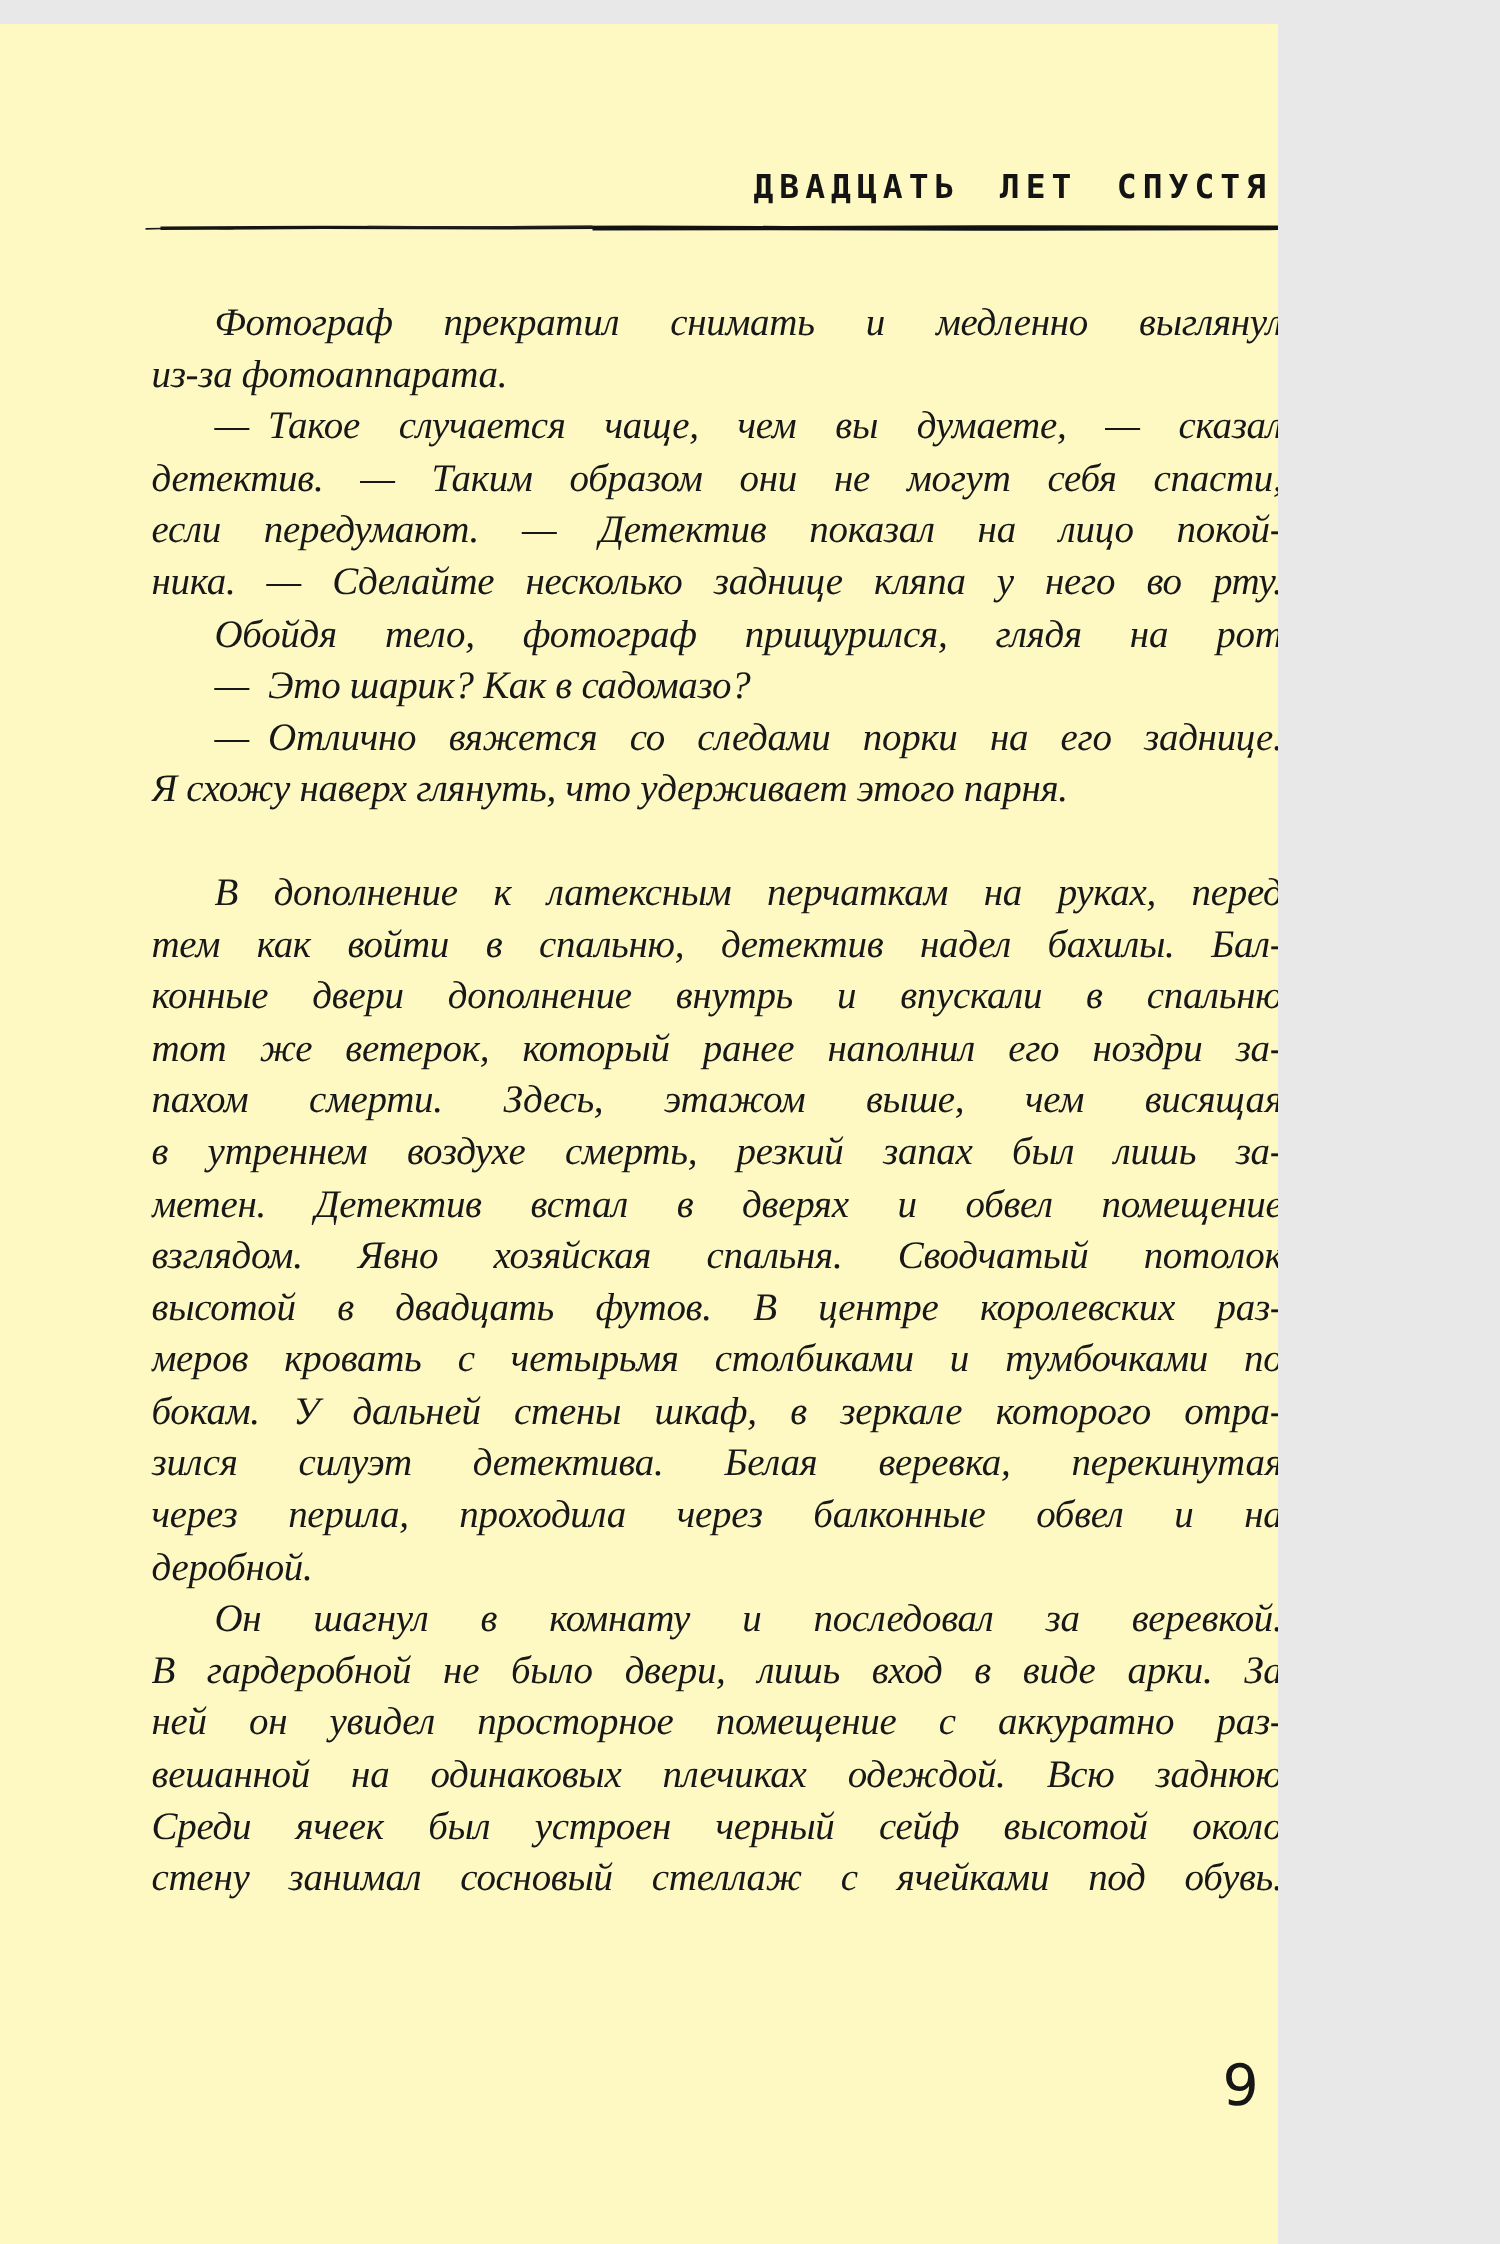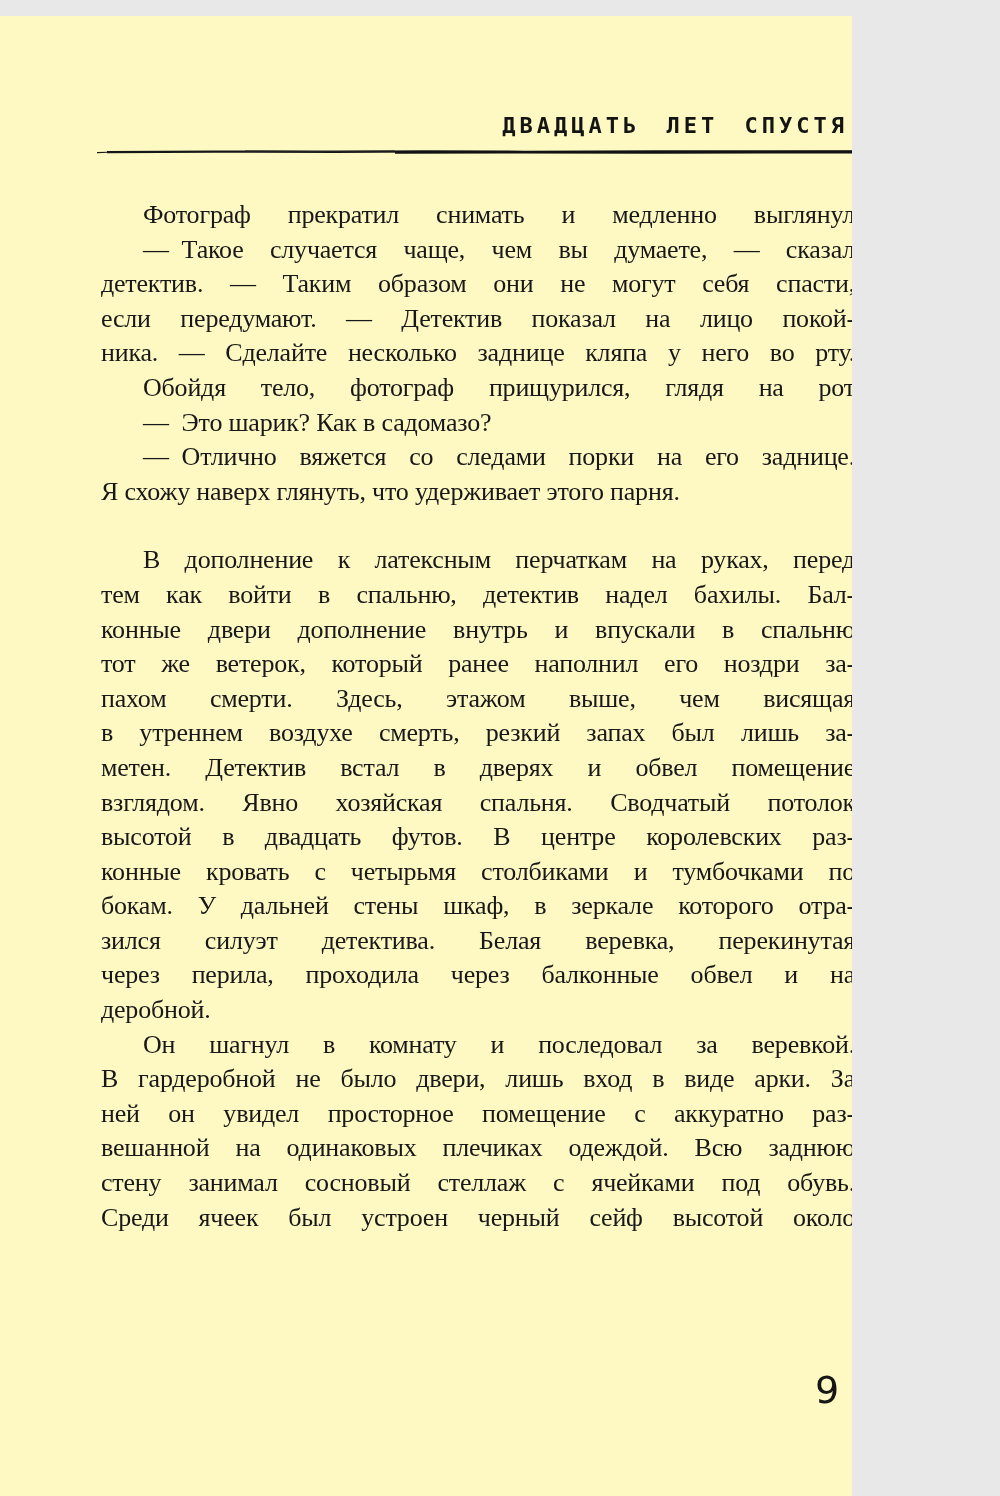--- a/index.html
+++ b/index.html
@@ -52,20 +52,21 @@
     line-height: 34.6px;
     letter-spacing: -0.2px;
     color: #181818;
   }
   .para { margin: 0; padding: 0; }
   .line {
     height: 34.6px;
     overflow: hidden;
     text-align: justify;
     text-align-last: justify;
+    font-style: italic;
   }
   .line.first { text-indent: 42px; }
   .line.pend { text-align-last: left; }
   .section-break { height: 34px; }
   .folio {
     position: absolute;
     left: 815px;
     top: 1352px;
     font-family: "DejaVu Sans", "Liberation Sans", sans-serif;
     font-size: 38px;
@@ -86,20 +87,21 @@
     <path d="M2,5.6 L30,4.9 L58,5.4 L80,4.8" stroke="#1c1c1c" stroke-width="1.1" fill="none" stroke-dasharray="11 5"></path>
     <path d="M12,5.2 L120,4.6 L240,4.9 L330,4.4 L430,4.8 L560,4.3 L762,4.5" stroke="#161616" stroke-width="2.3" fill="none"></path>
     <path d="M300,5.4 L420,5.2 L560,5.5 L762,5.1" stroke="#121212" stroke-width="2.6" fill="none"></path>
     <path d="M150,4.1 L220,4.4 L300,4.0" stroke="#222222" stroke-width="1.2" fill="none"></path>
   </svg>
 
   <main class="text-block">
 
     <div class="para">
       <div class="line first">Фотограф прекратил снимать и медленно выглянул</div>
+      <div class="line pend">из-за фотоаппарата.</div>
     </div>
 
     <div class="para">
       <div class="line first">— Такое случается чаще, чем вы думаете, — сказал</div>
       <div class="line">детектив. — Таким образом они не могут себя спасти,</div>
       <div class="line">если передумают. — Детектив показал на лицо покой-</div>
       <div class="line">ника. — Сделайте несколько заднице кляпа у него во рту.</div>
     </div>
 
     <div class="para">
@@ -120,33 +122,33 @@
     <div class="para">
       <div class="line first">В дополнение к латексным перчаткам на руках, перед</div>
       <div class="line">тем как войти в спальню, детектив надел бахилы. Бал-</div>
       <div class="line">конные двери дополнение внутрь и впускали в спальню</div>
       <div class="line">тот же ветерок, который ранее наполнил его ноздри за-</div>
       <div class="line">пахом смерти. Здесь, этажом выше, чем висящая</div>
       <div class="line">в утреннем воздухе смерть, резкий запах был лишь за-</div>
       <div class="line">метен. Детектив встал в дверях и обвел помещение</div>
       <div class="line">взглядом. Явно хозяйская спальня. Сводчатый потолок</div>
       <div class="line">высотой в двадцать футов. В центре королевских раз-</div>
-      <div class="line">конные кровать с четырьмя столбиками и тумбочками по</div>
+      <div class="line">меров кровать с четырьмя столбиками и тумбочками по</div>
       <div class="line">бокам. У дальней стены шкаф, в зеркале которого отра-</div>
       <div class="line">зился силуэт детектива. Белая веревка, перекинутая</div>
       <div class="line">через перила, проходила через балконные обвел и на</div>
       <div class="line pend">деробной.</div>
     </div>
 
     <div class="para">
       <div class="line first">Он шагнул в комнату и последовал за веревкой.</div>
       <div class="line">В гардеробной не было двери, лишь вход в виде арки. За</div>
       <div class="line">ней он увидел просторное помещение с аккуратно раз-</div>
       <div class="line">вешанной на одинаковых плечиках одеждой. Всю заднюю</div>
+      <div class="line">Среди ячеек был устроен черный сейф высотой около</div>
       <div class="line">стену занимал сосновый стеллаж с ячейками под обувь.</div>
-      <div class="line">Среди ячеек был устроен черный сейф высотой около</div>
     </div>
 
   </main>
 
   <div class="folio">9</div>
 
 </div>
 
 </body></html>

